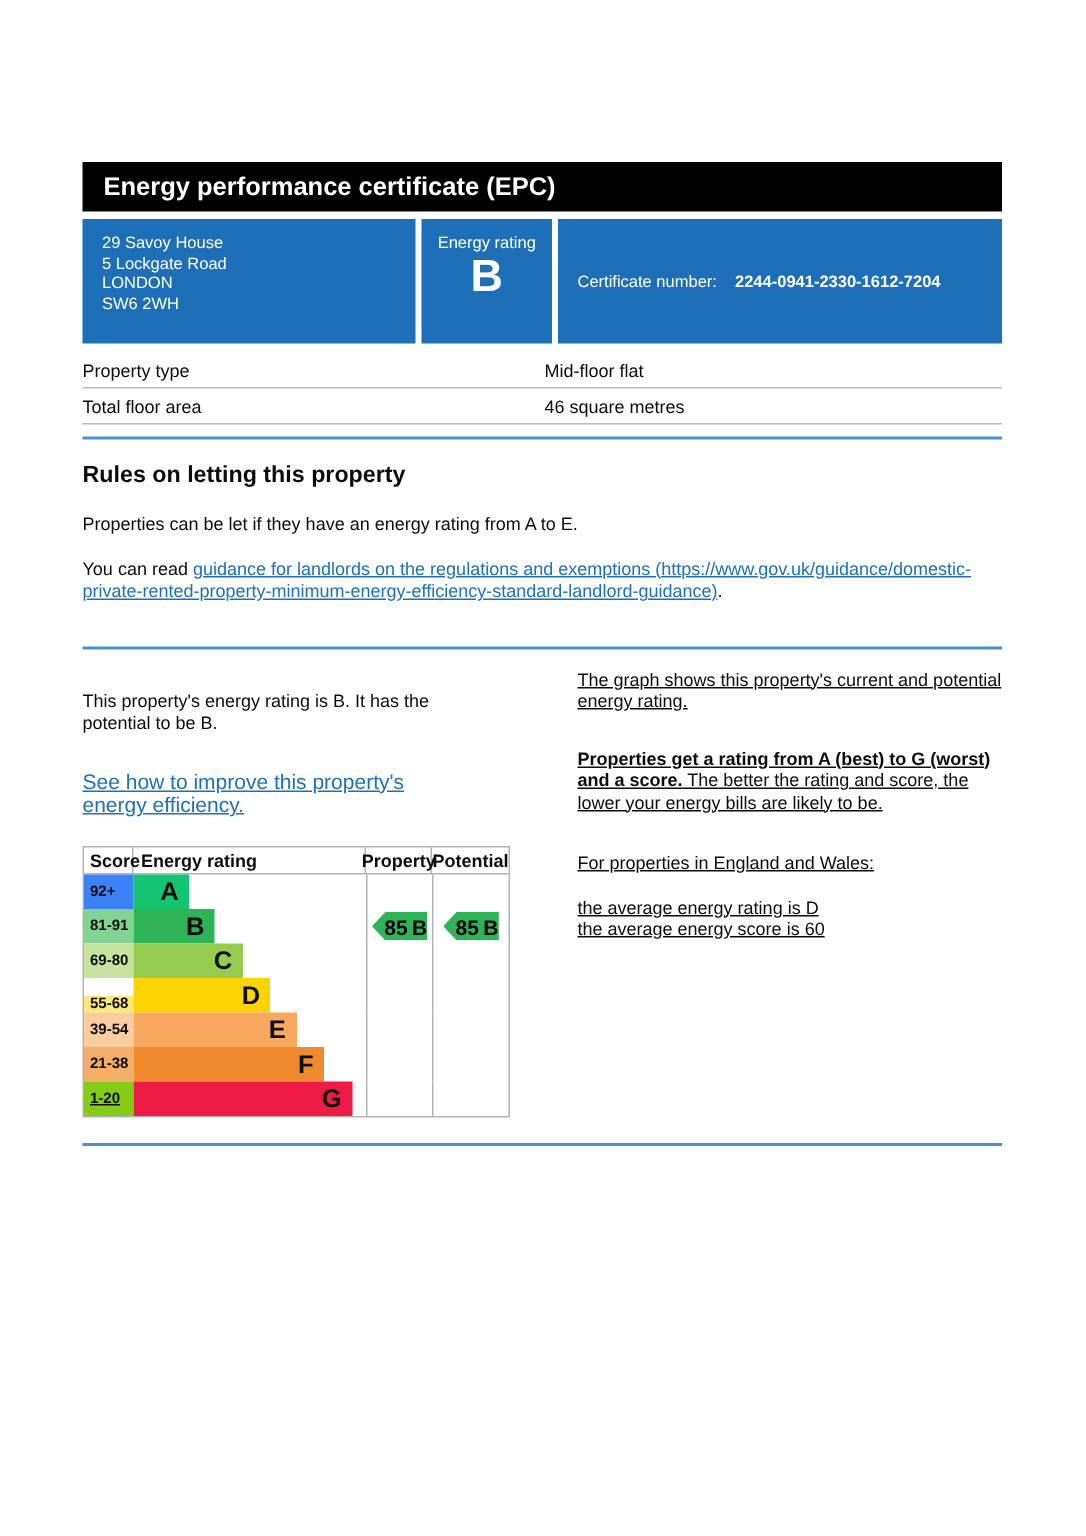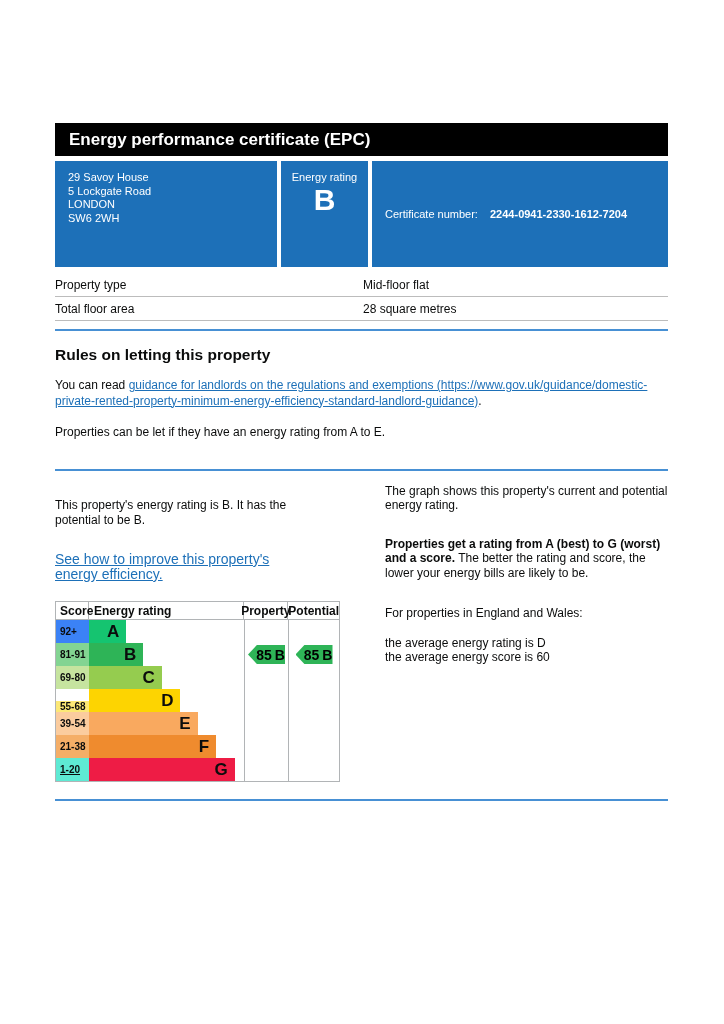--- a/index.html
+++ b/index.html
@@ -1,29 +1,29 @@
 <!DOCTYPE html>
 <html><head>
 <meta charset="utf-8">
 <style>
   html,body { margin:0; padding:0; }
   body {
     width:724px; height:1024px; background:#ffffff; position:relative;
     font-family:"Liberation Sans","DejaVu Sans",sans-serif; color:#0b0c0c;
     -webkit-font-smoothing:antialiased;
   }
-  .doc { position:absolute; left:55px; top:123px; width:613px; }
+  .doc { position:absolute; left:55px; top:108px; width:613px; }
 
   
   .title-bar { background:#000000; height:33px; display:flex; align-items:center;
     padding-left:14px; box-sizing:border-box; }
   .title-bar .t { color:#ffffff; font-size:17px; font-weight:bold; }
 
   
-  .summary { display:flex; gap:4px; margin-top:5px; height:106px;border-radius:11px; }
+  .summary { display:flex; gap:4px; margin-top:5px; height:83px;border-radius:11px; }
   .blue { background:#1d70b8; color:#ffffff; }
   .address { width:222px; padding:10px 0 0 13px; box-sizing:border-box;
     font-size:11px; line-height:13.5px; }
   .rating-box { width:87px; text-align:center; padding-top:10px; box-sizing:border-box; }
   .rating-box .label { font-size:11px; }
   .rating-box .letter { font-size:30px; font-weight:bold; margin-top:1px; line-height:32px; }
   .meta { flex:1; display:flex; flex-direction:column; gap:4px; }
   .meta-row { flex:1; display:flex; align-items:center; padding-left:13px; font-size:11px; }
   .meta-label { width:105px; }
   .meta-value { font-weight:bold; }
@@ -42,21 +42,21 @@
   .h2 { font-size:15.5px; font-weight:bold; }
   .rules .h2 { margin-top:15px; }
   .para { font-size:12px; line-height:15.5px; }
   .rules .p1 { margin-top:16px; }
   .rules .p2 { margin-top:14px; width:608px; }
   a { color:#1d70b8; }
 
   
   .cols { display:flex; margin-top:13px; }
   .col-left { width:285px; margin-right:45px; }
-  .col-right { width:283px; font-size:12px; line-height:14.5px; }
+  .col-right { width:283px; font-size:12px; line-height:14.5px;text-decoration:underline; }
   .col-left .p1 { margin-top:14px; width:272px; }
   .improve-link { display:inline-block; margin-top:23px; width:252px;
     font-size:14px; line-height:15.5px; }
   .rp2 { margin-top:24px; }
   .rp3 { margin-top:26px; }
   .rp4 { margin-top:15px; }
 
   
   .chart { margin-top:18px; width:285px; border:1px solid #b1b4b6; box-sizing:border-box; }
   .chart-head { display:flex; height:17px; border-bottom:1px solid #b1b4b6;
@@ -110,30 +110,30 @@
     </div>
   </div>
 
   <div class="prop-table">
     <div class="prop-row">
       <span class="prop-label">Property type</span>
       <span>Mid-floor flat</span>
     </div>
     <div class="prop-row">
       <span class="prop-label">Total floor area</span>
-      <span>28 square metres</span>
+      <span>46 square metres</span>
     </div>
   </div>
 
   <div class="rule-blue rule-1"></div>
 
   <div class="rules">
     <div class="h2">Rules on letting this property</div>
+    <div class="para p1">Properties can be let if they have an energy rating from A to E.</div>
     <div class="para p2"><span>You can read </span><a href="#">guidance for landlords on the regulations and exemptions (https://www.gov.uk/guidance/domestic-private-rented-property-minimum-energy-efficiency-standard-landlord-guidance)</a><span>.</span></div>
-    <div class="para p1">Properties can be let if they have an energy rating from A to E.</div>
   </div>
 
   <div class="rule-blue rule-2"></div>
 
   <div class="cols">
 
     <div class="col-left">
       <div class="para p1">This property's energy rating is B. It has the potential to be B.</div>
       <a href="#" class="improve-link">See how to improve this property's energy efficiency.</a>
 
@@ -203,21 +203,21 @@
         <div class="band-row">
           <div class="b-score" style="background: rgb(245, 174, 103);">21-38</div>
           <div class="b-rating">
             <div class="b-bar" style="background: rgb(239, 139, 46); width: 82%;">F</div>
           </div>
           <div class="b-current"></div>
           <div class="b-potential"></div>
         </div>
 
         <div class="band-row">
-          <div class="b-score" style="background: #5eead4; text-decoration: underline;">1-20</div>
+          <div class="b-score" style="background: #84cc16; text-decoration: underline;">1-20</div>
           <div class="b-rating">
             <div class="b-bar" style="background: rgb(238, 28, 69); width: 94%;">G</div>
           </div>
           <div class="b-current"></div>
           <div class="b-potential"></div>
         </div>
       </div>
     </div>
 
     <div class="col-right">

